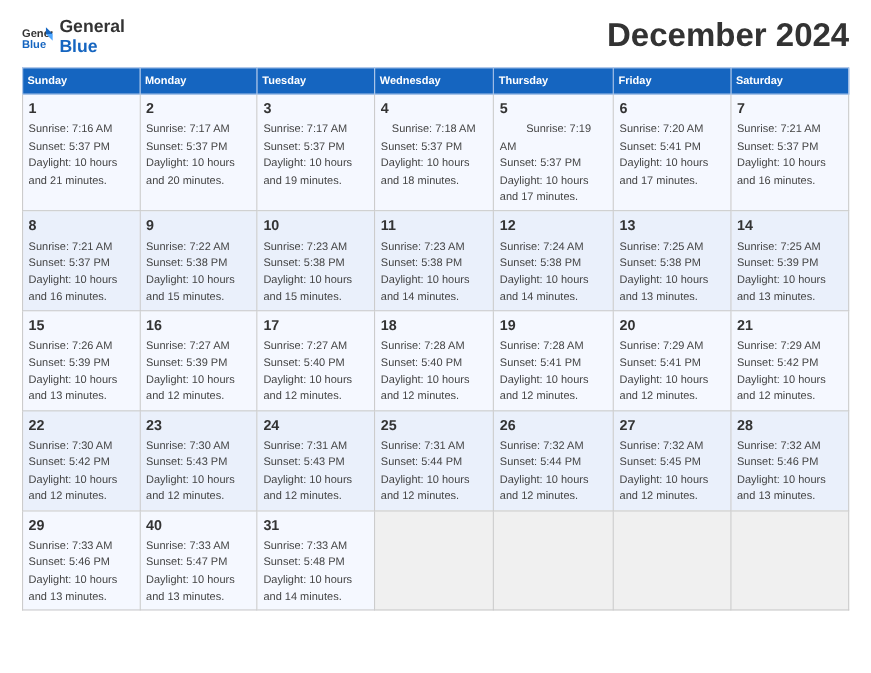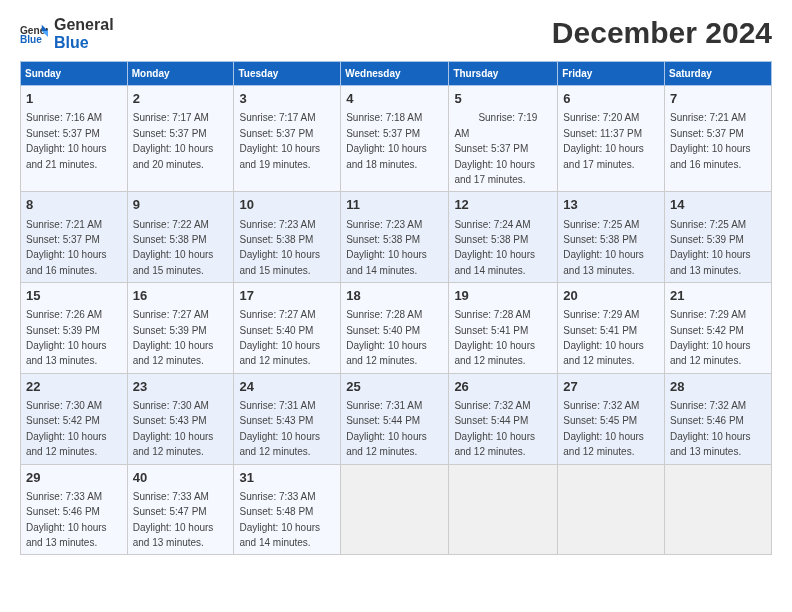--- a/index.html
+++ b/index.html
@@ -119,28 +119,28 @@
   <tr>
         <td><span class="day-num">1</span><span class="day-info" style="white-space: pre-line;">Sunrise: 7:16 AM
 Sunset: 5:37 PM
 Daylight: 10 hours and 21 minutes.</span></td>
         <td><span class="day-num">2</span><span class="day-info" style="white-space: pre-line;">Sunrise: 7:17 AM
 Sunset: 5:37 PM
 Daylight: 10 hours and 20 minutes.</span></td>
         <td><span class="day-num">3</span><span class="day-info" style="white-space: pre-line;">Sunrise: 7:17 AM
 Sunset: 5:37 PM
 Daylight: 10 hours and 19 minutes.</span></td>
-        <td><span class="day-num">4</span><span class="day-info" style="white-space: pre-line;">Sunrise: 7:18 AM
+        <td><span class="day-num">4</span><span class="day-info" style="white-space: pre-line; margin-left: 10px;">Sunrise: 7:18 AM
 Sunset: 5:37 PM
 Daylight: 10 hours and 18 minutes.</span></td>
         <td><span class="day-num">5</span><span class="day-info" style="white-space: pre-line; margin-left: 24px;">Sunrise: 7:19 AM
 Sunset: 5:37 PM
 Daylight: 10 hours and 17 minutes.</span></td>
         <td><span class="day-num">6</span><span class="day-info" style="white-space: pre-line;">Sunrise: 7:20 AM
-Sunset: 11:37 PM
+Sunset: 5:41 PM
 Daylight: 10 hours and 17 minutes.</span></td>
         <td><span class="day-num">7</span><span class="day-info" style="white-space: pre-line;">Sunrise: 7:21 AM
 Sunset: 5:37 PM
 Daylight: 10 hours and 16 minutes.</span></td>
       </tr>
       <tr>
         <td><span class="day-num">8</span><span class="day-info" style="white-space: pre-line;">Sunrise: 7:21 AM
 Sunset: 5:37 PM
 Daylight: 10 hours and 16 minutes.</span></td>
         <td><span class="day-num">9</span><span class="day-info" style="white-space: pre-line;">Sunrise: 7:22 AM

